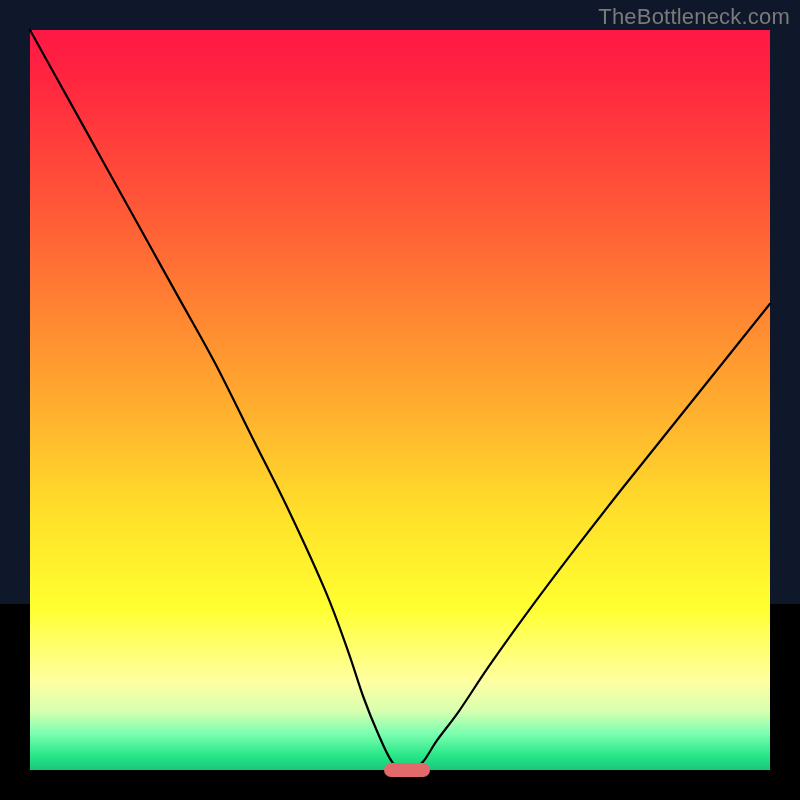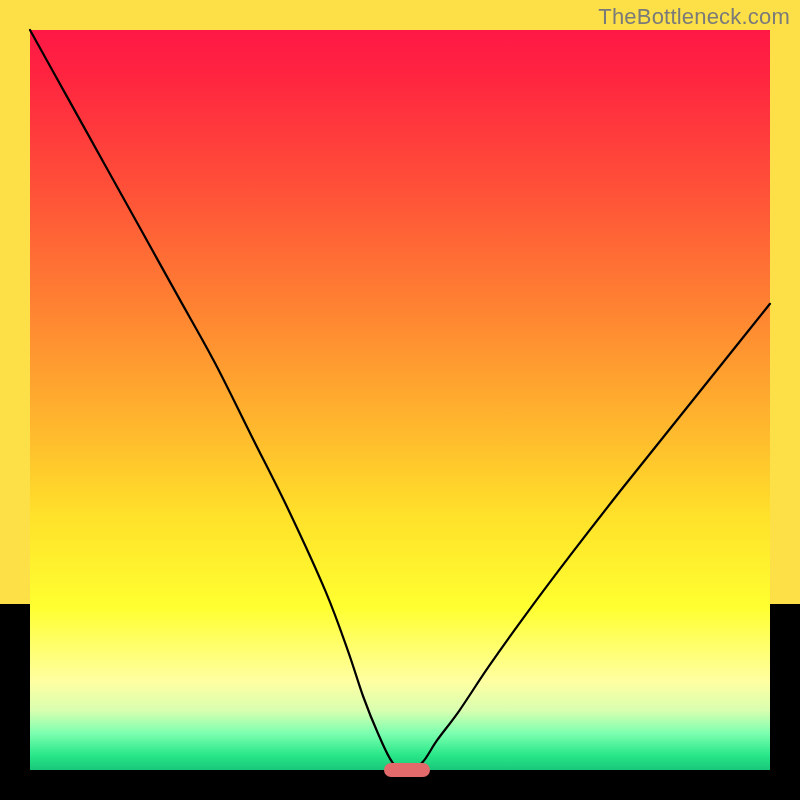--- a/index.html
+++ b/index.html
@@ -8,21 +8,21 @@
     width: 800px;
     height: 800px;
     background: #000;
     overflow: hidden;
     font-family: Arial, Helvetica, sans-serif;
   }
   .frame {
     position: relative;
     width: 800px;
     height: 604px;
-    background: #fde047;
+    background: #0f172a;
   }
   .plot-area {
     position: absolute;
     left: 30px;
     top: 30px;
     width: 740px;
     height: 740px;
     
     background: linear-gradient(to bottom,
       #ff1846 0%,

